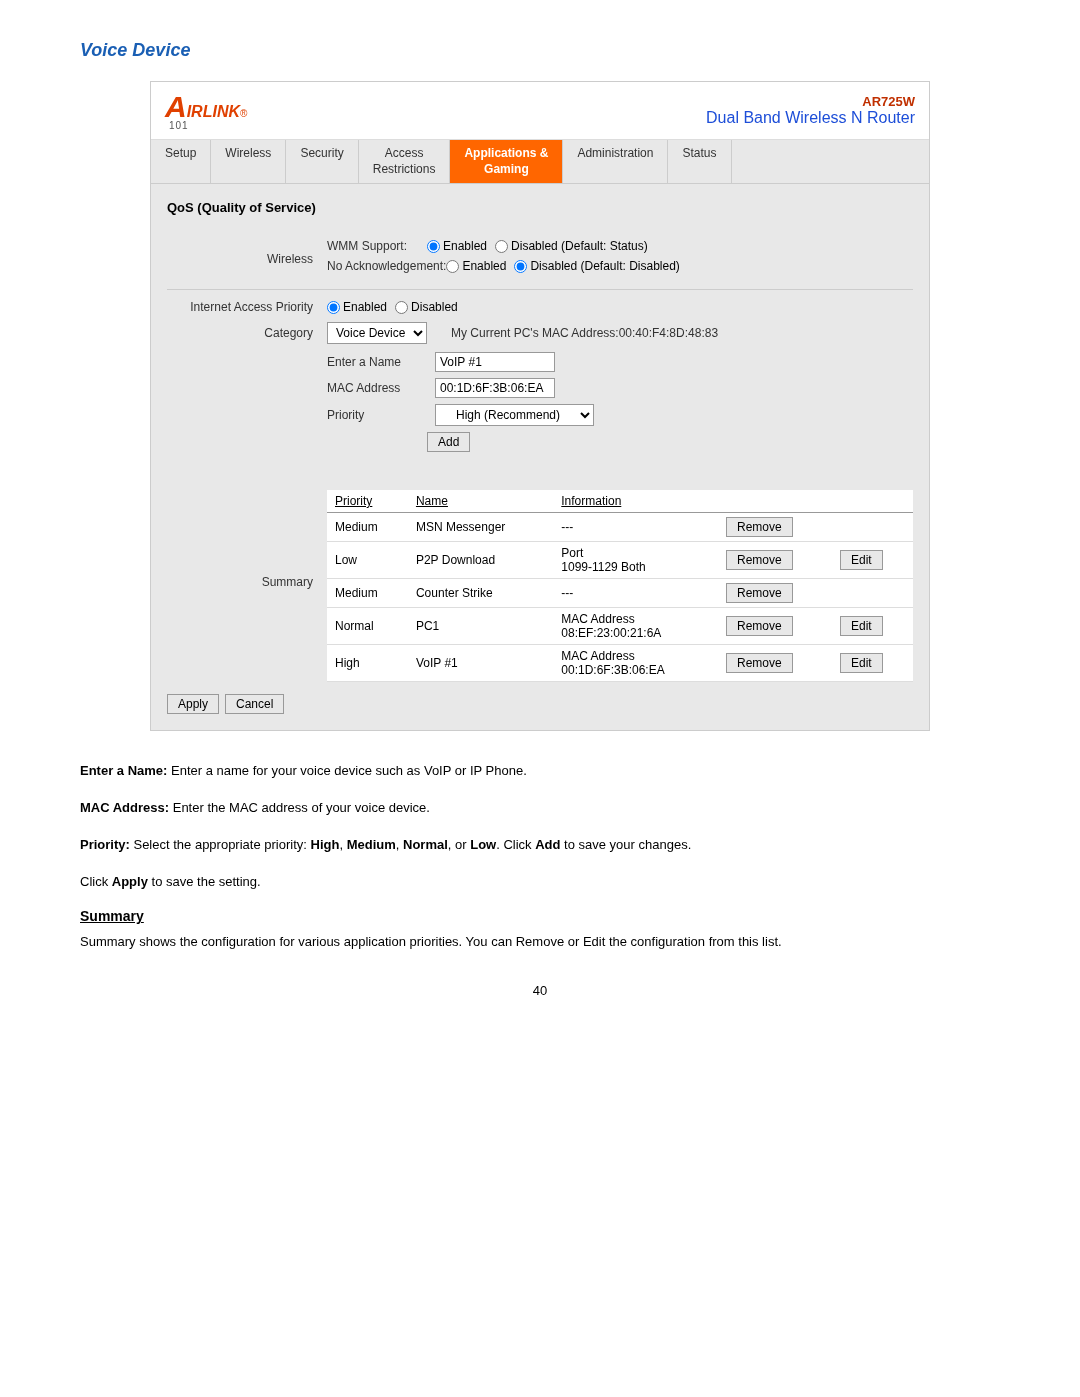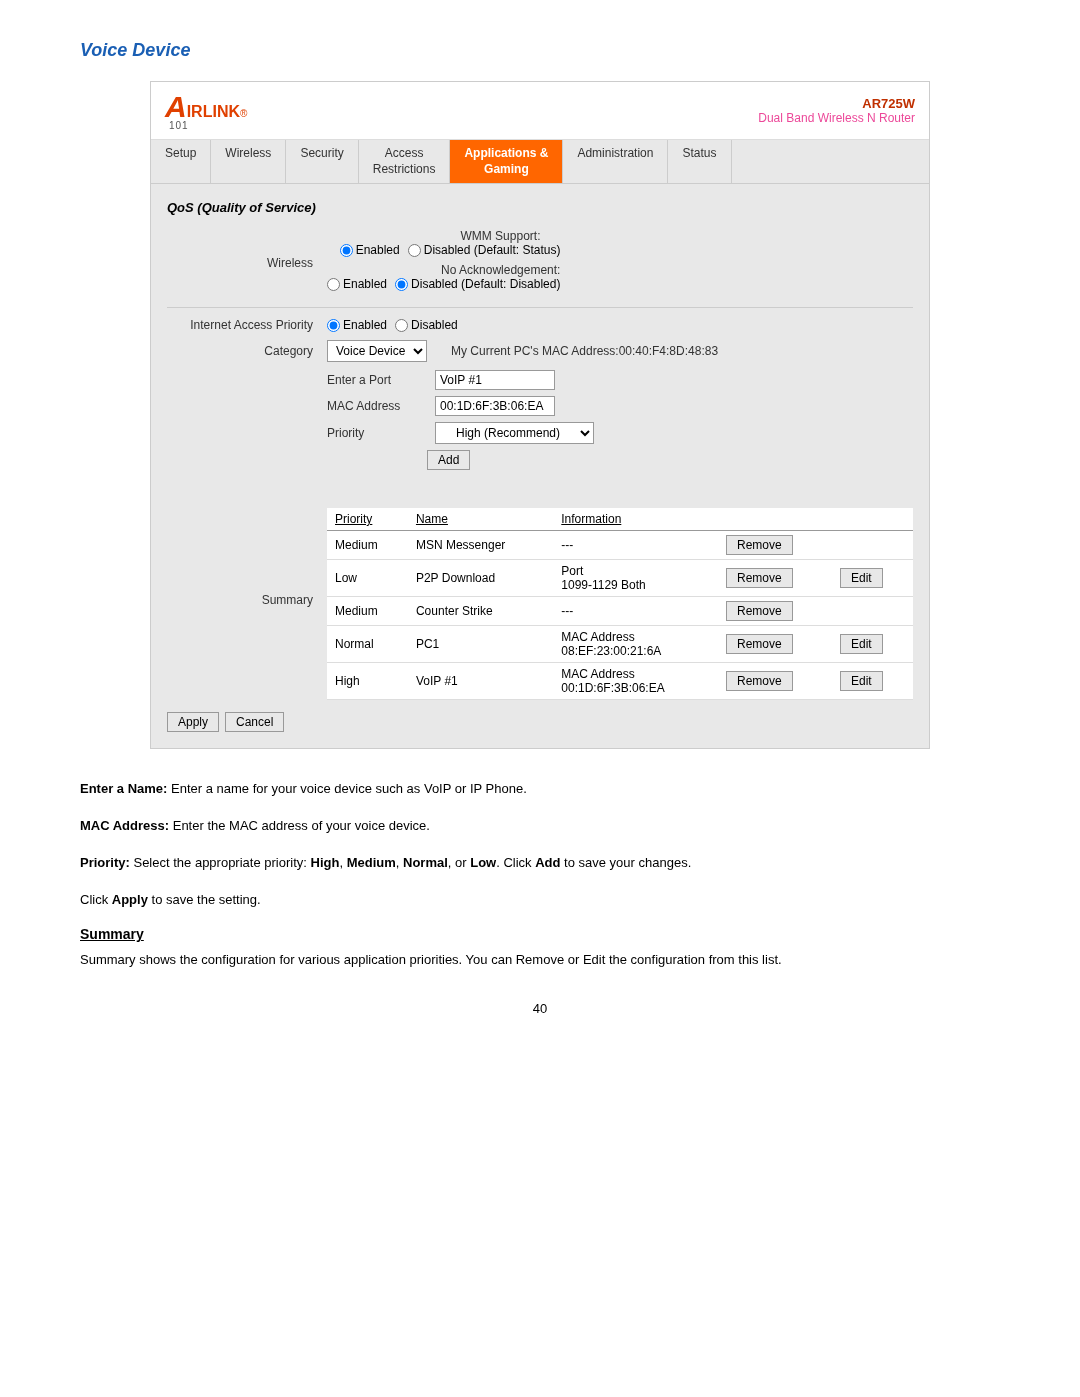--- a/index.html
+++ b/index.html
@@ -35,22 +35,22 @@
     }
     .brand-info {
       text-align: right;
     }
     .brand-model {
       font-size: 13px;
       font-weight: bold;
       color: #c03000;
     }
     .brand-desc {
-      font-size: 12px;
-      color: #ec4899;
+      font-size: 16px;
+      color: #1d4ed8;
     }
     
     .nav-tabs {
       display: flex;
       background: #e8e8e8;
       border-bottom: 1px solid #ccc;
     }
     .nav-tab {
       padding: 6px 14px;
       font-size: 12px;
@@ -82,22 +82,21 @@
       background: #cc4400;
     }
     
     .content-area {
       background: #e8e8e8;
       padding: 16px;
     }
     .section-title {
       font-weight: bold;
       font-size: 13px;
-      margin-bottom: 14px;
-      font-style: italic;
+      margin-bottom: 24px;
     }
     .form-row {
       display: flex;
       align-items: center;
       margin-bottom: 8px;
     }
     .form-label {
       min-width: 160px;
       text-align: right;
       padding-right: 14px;
@@ -139,23 +138,22 @@
     }
     .input-field {
       border: 1px solid #999;
       padding: 2px 4px;
       font-size: 12px;
       background: #fff;
       width: 120px;
     }
     .form-row-inner {
       display: flex;
-      align-items: flex-end;
+      align-items: flex-start;
       margin-bottom: 6px;
-      flex-direction: column;
     }
     .inner-label {
       min-width: 100px;
       font-size: 12px;
       color: #333;
     }
     .add-btn, .apply-btn, .cancel-btn, .remove-btn, .edit-btn {
       border: 1px solid #999;
       background: #e8e8e8;
       padding: 2px 10px;
@@ -218,20 +216,21 @@
     .logo-a-big {
       font-size: 30px;
       font-weight: bold;
       color: #e04000;
       font-style: italic;
     }
     .logo-irlink-text {
       font-size: 16px;
       font-weight: bold;
       color: #e04000;
+      font-style: italic;
     }
     .logo-dot {
       font-size: 10px;
       color: #e04000;
     }
     .logo-bottom {
       font-size: 10px;
       color: #555;
       letter-spacing: 1px;
       margin-top: -4px;
@@ -347,21 +346,21 @@
       <div style="display:flex; align-items:center; gap:10px;">
         <select class="category-select">
           <option>Voice Device</option>
         </select>
         <span class="mac-info">My Current PC's MAC Address:00:40:F4:8D:48:83</span>
       </div>
     </div>
 
     <div class="form-row" style="margin-left:160px; margin-bottom:6px;">
       <div style="display:flex; align-items:center; gap:8px;">
-        <span class="inner-label">Enter a Port</span>
+        <span class="inner-label">Enter a Name</span>
         <input type="text" class="input-field" value="VoIP #1" style="">
       </div>
     </div>
 
     <div class="form-row" style="margin-left:160px; margin-bottom:6px;">
       <div style="display:flex; align-items:center; gap:8px;">
         <span class="inner-label">MAC Address</span>
         <input type="text" class="input-field" value="00:1D:6F:3B:06:EA" style="">
       </div>
     </div>

